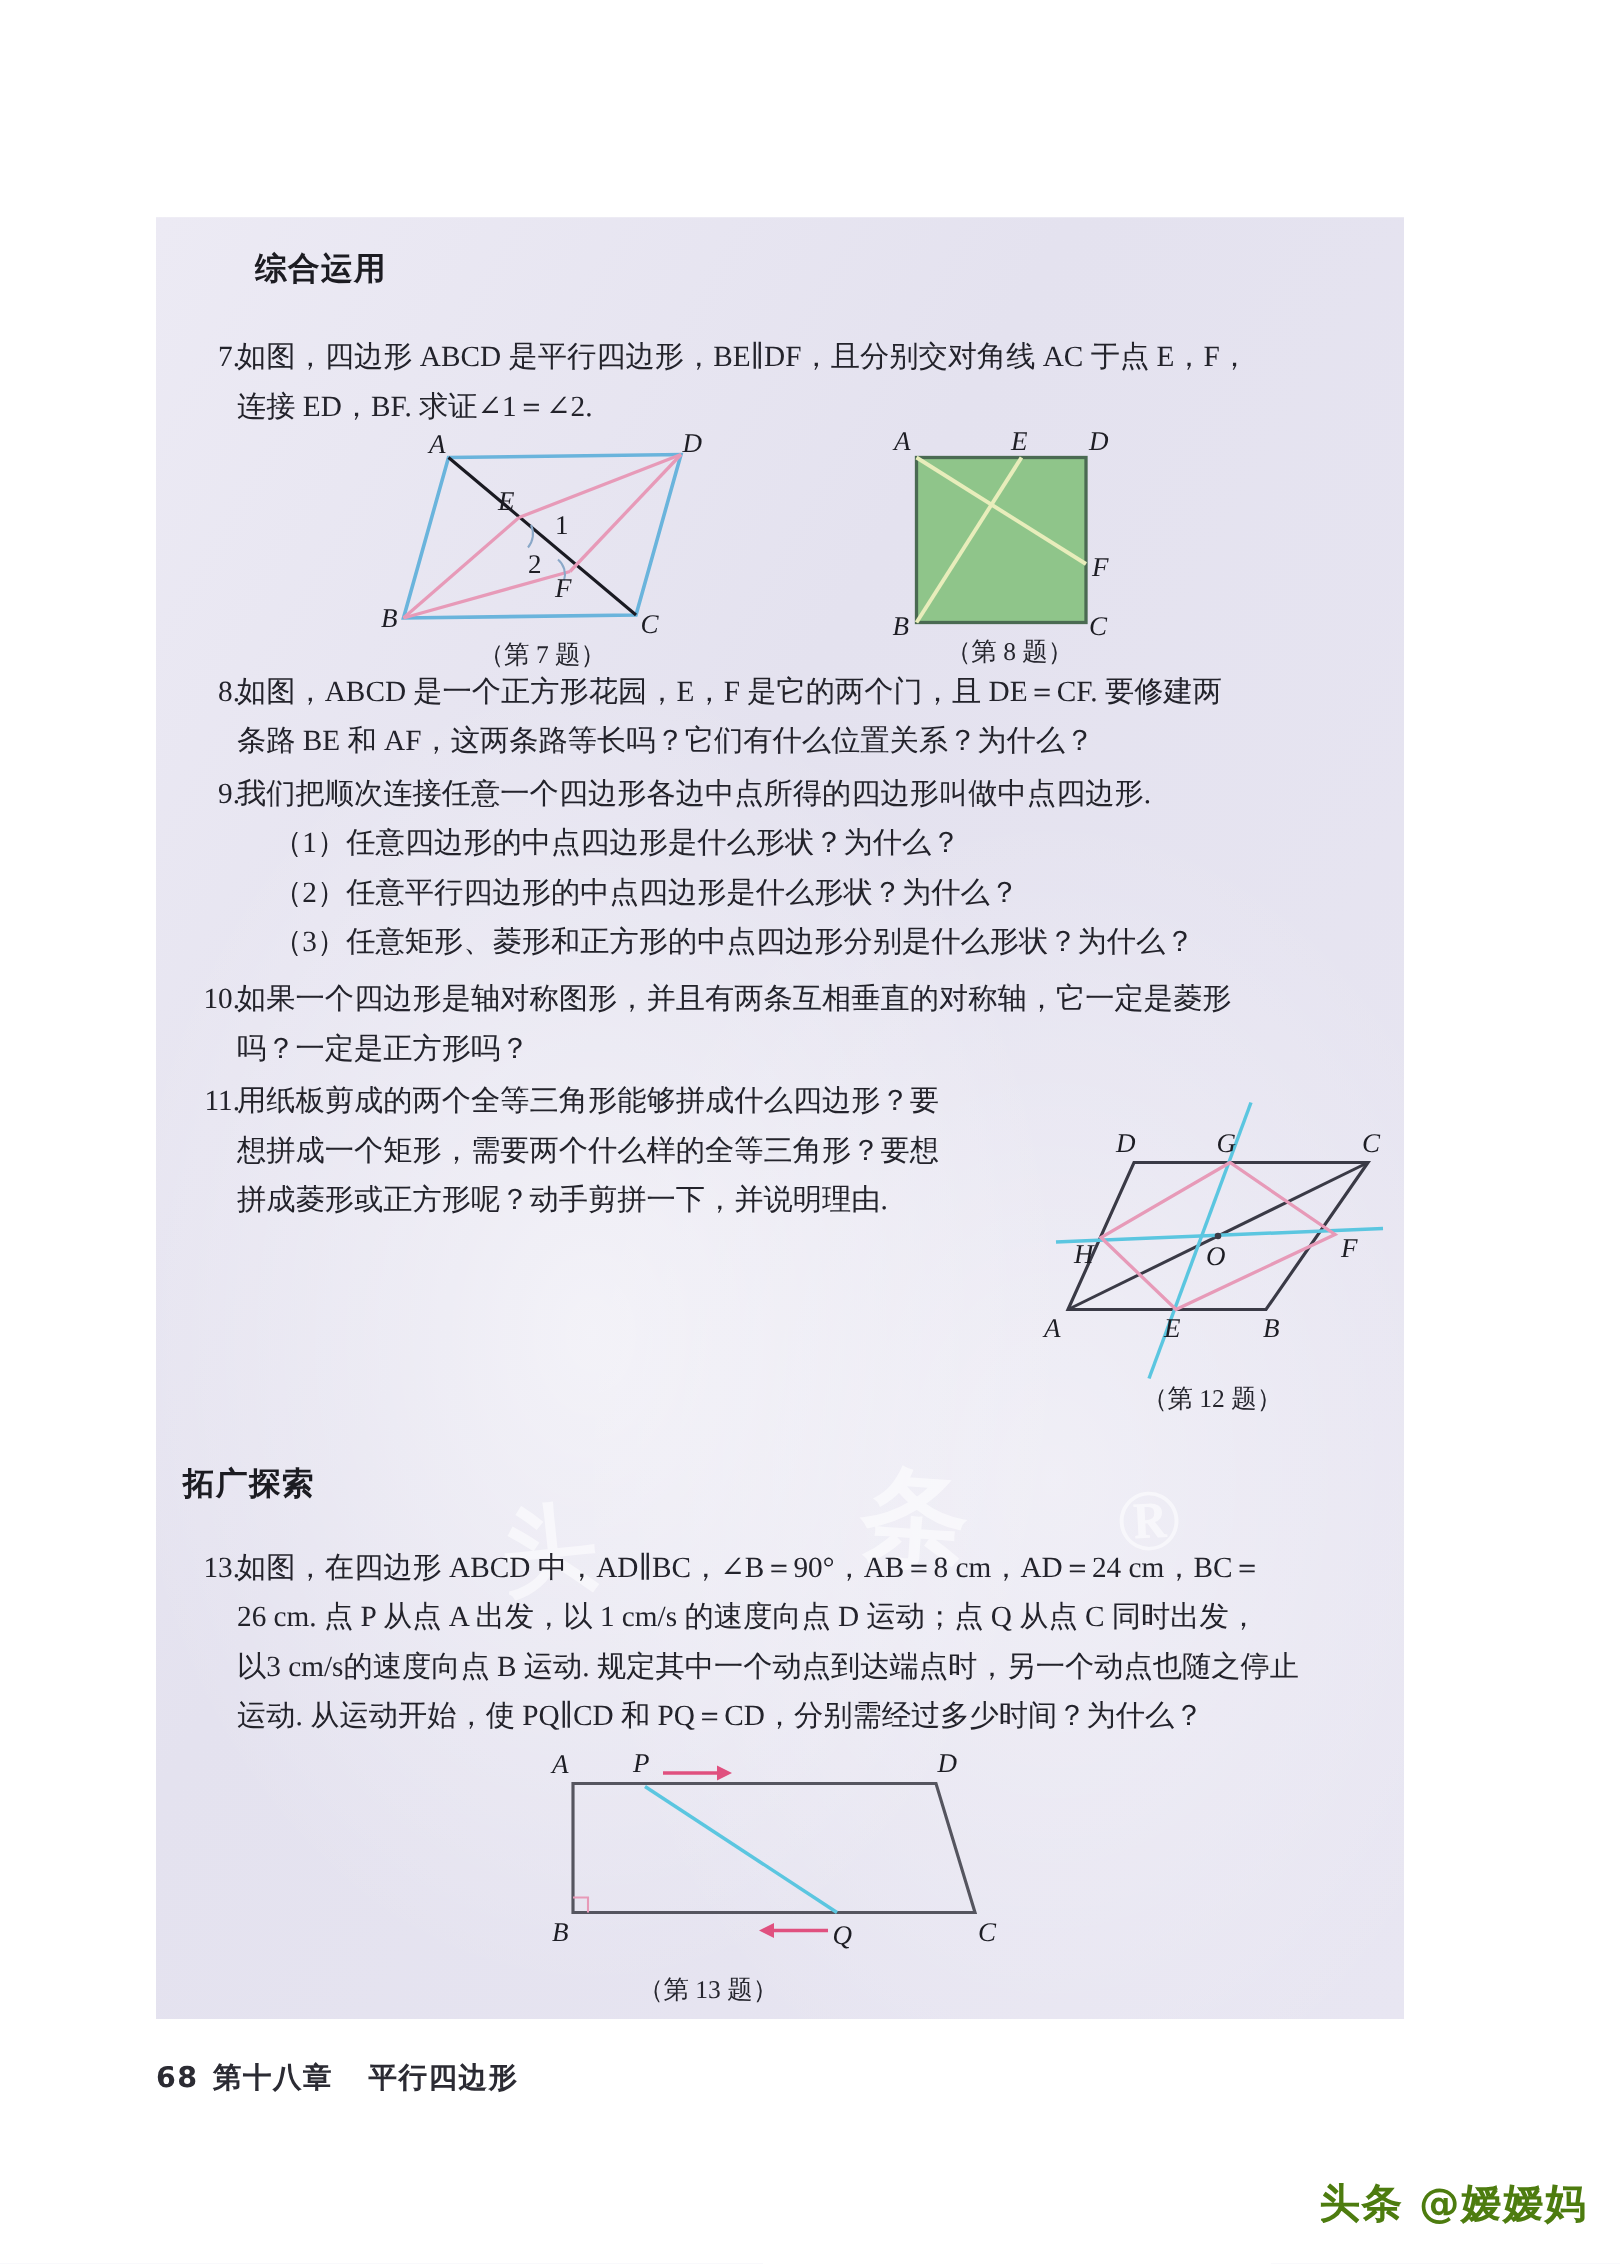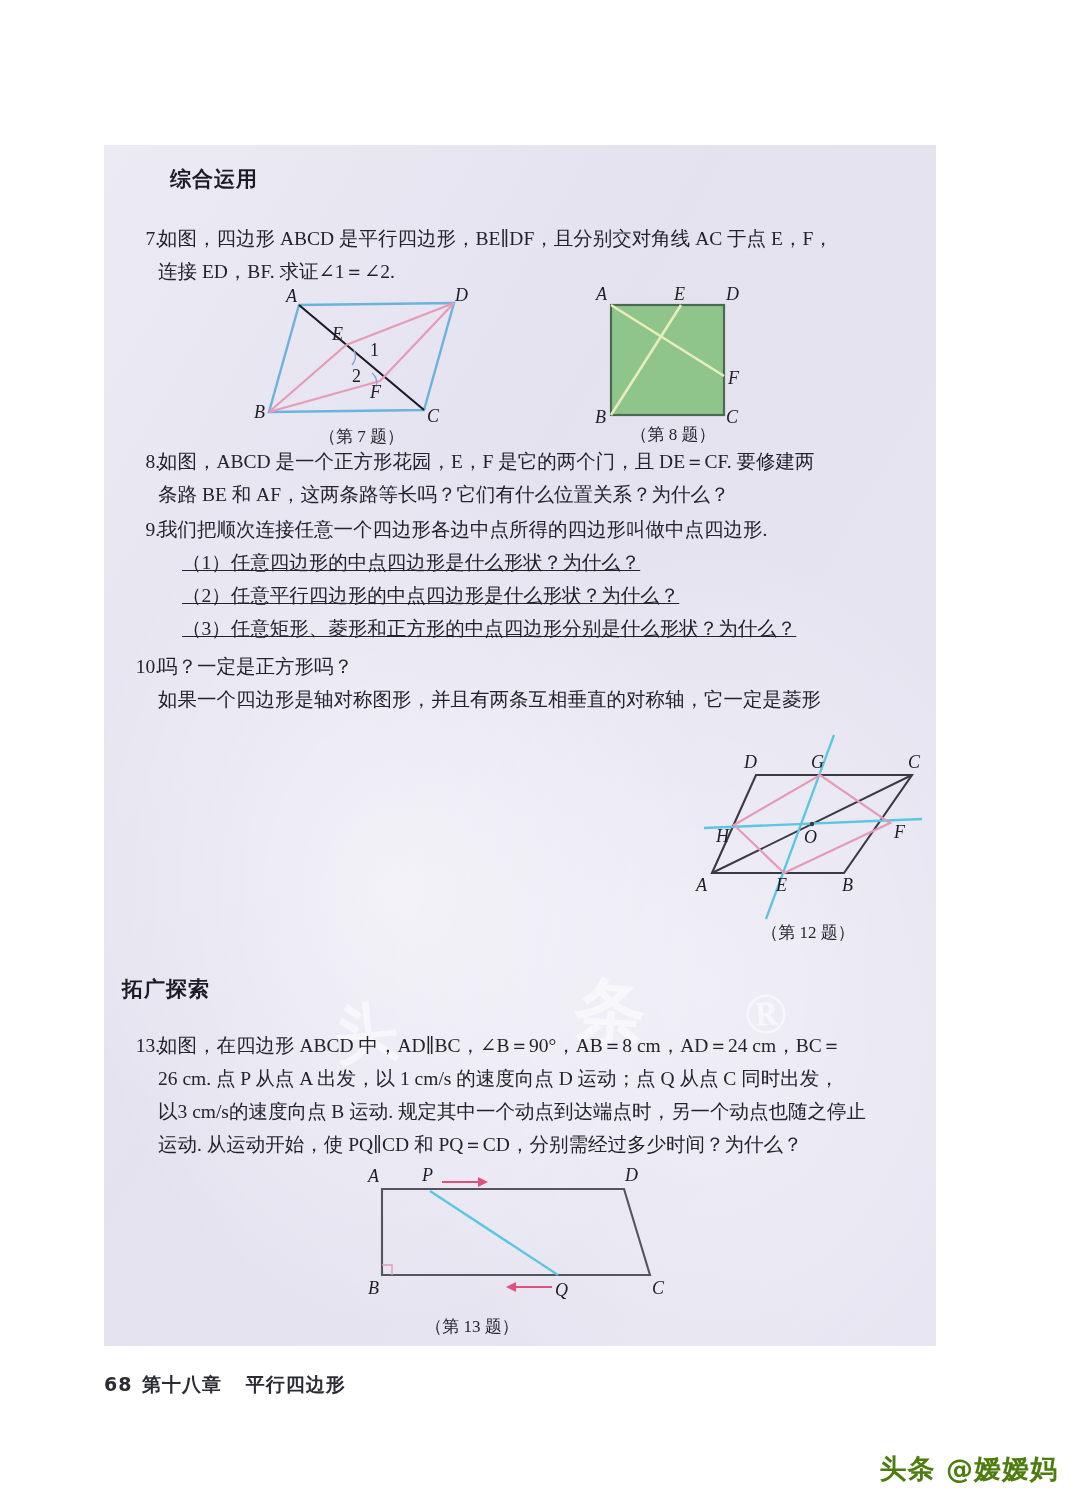--- a/index.html
+++ b/index.html
@@ -63,21 +63,21 @@
   }
   .prob .num {
     position: absolute;
     left: 0;
     top: 0;
     width: 34px;
     text-align: right;
   }
   .prob .body { display: block; margin-left: 32px; }
   .prob .line { display: block; white-space: pre; }
-  .sub { display: block; margin-left: 42px; text-decoration: underline; }
+  .sub { display: block; margin-left: 42px; }
   .sub .line { display: block; white-space: pre; }
 
   
   .fig { position: absolute; }
   .fig-cap {
     position: absolute;
     width: 100%;
     text-align: center;
     font-size: 17px;
     color: #26262e;
@@ -202,25 +202,33 @@
     <span class="sub" style="margin-left:56px;">
       <span class="line">（1）任意四边形的中点四边形是什么形状？为什么？</span>
       <span class="line">（2）任意平行四边形的中点四边形是什么形状？为什么？</span>
       <span class="line">（3）任意矩形、菱形和正方形的中点四边形分别是什么形状？为什么？</span>
     </span>
   </div>
 
   <div class="prob" style="left:22px; top:505px; width:800px;">
     <span class="num">10.</span>
     <span class="body">
+      <span class="line">如果一个四边形是轴对称图形，并且有两条互相垂直的对称轴，它一定是菱形</span>
       <span class="line">吗？一定是正方形吗？</span>
-      <span class="line">如果一个四边形是轴对称图形，并且有两条互相垂直的对称轴，它一定是菱形</span>
-    </span>
-  </div>
-
+    </span>
+  </div>
+
+  <div class="prob" style="left:22px; top:573px; width:560px;">
+    <span class="num">11.</span>
+    <span class="body">
+      <span class="line">用纸板剪成的两个全等三角形能够拼成什么四边形？要</span>
+      <span class="line">想拼成一个矩形，需要两个什么样的全等三角形？要想</span>
+      <span class="line">拼成菱形或正方形呢？动手剪拼一下，并说明理由.</span>
+    </span>
+  </div>
 
 
   <div class="fig" style="left:590px; top:588px; width:240px; height:220px;">
     <svg width="240" height="192" viewBox="0 0 240 192">
 
       <polygon points="18,140 150,140 218,42 62,42" fill="none" stroke="#3a3a46" stroke-width="2.1"></polygon>
 
       <line x1="18" y1="140" x2="218" y2="42" stroke="#3a3a46" stroke-width="2.0"></line>
 
       <line x1="10" y1="95" x2="228" y2="86" stroke="#5bc6e0" stroke-width="2.3"></line>

